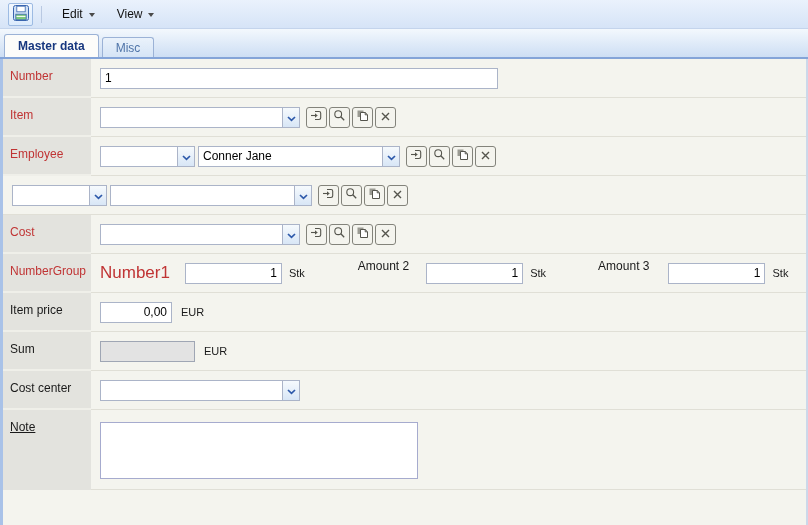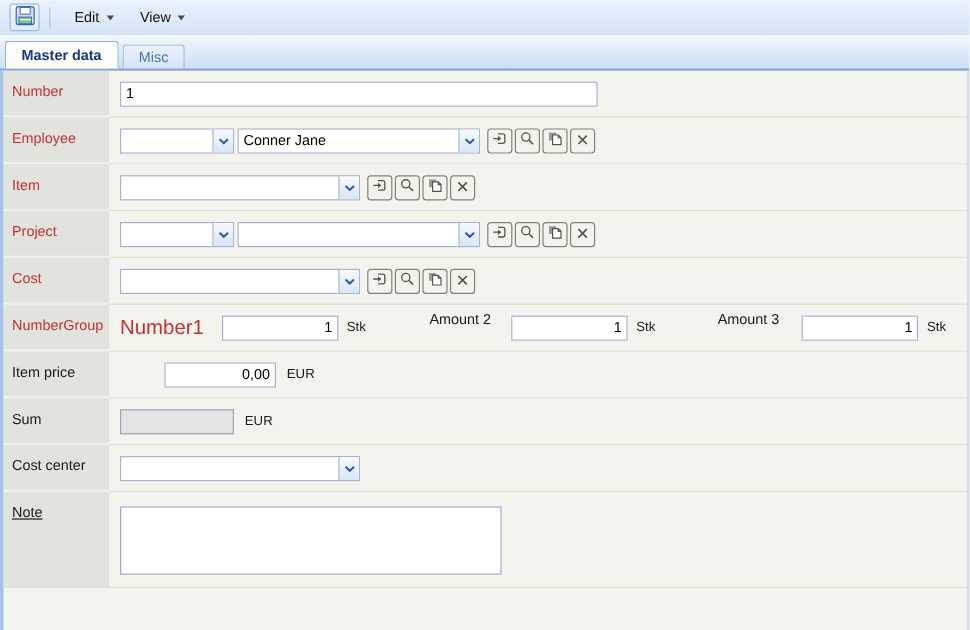--- a/index.html
+++ b/index.html
@@ -96,34 +96,24 @@
   <div class="content">
 
     <div class="row">
       <div class="label-cell req">Number</div>
       <div class="field-cell">
         <input class="txt" style="width: 398px;" value="1">
       </div>
     </div>
 
     <div class="row">
-      <div class="label-cell req">Employee</div>
-      <div class="field-cell">
-        <div class="combo" style="width:95px">
-          <input class="cfield" value="" style="">
-          <div class="cbtn">
-            <span>
-              <svg width="9" height="6" viewBox="0 0 9 6">
-                  <path d="M1 1 L4.5 4.3 L8 1" fill="none" stroke="#2d59aa" stroke-width="1.7"></path>
-                </svg>
-            </span>
-          </div>
-        </div>
-        <div class="combo" style="width:202px; margin-left:3px">
-          <input class="cfield" value="Conner Jane" style="">
+      <div class="label-cell req">Item</div>
+      <div class="field-cell">
+        <div class="combo" style="width:200px">
+          <input class="cfield" value="" style="">
           <div class="cbtn">
             <span>
               <svg width="9" height="6" viewBox="0 0 9 6">
                   <path d="M1 1 L4.5 4.3 L8 1" fill="none" stroke="#2d59aa" stroke-width="1.7"></path>
                 </svg>
             </span>
           </div>
         </div>
         <div class="ibtn-group">
           <button class="ibtn">
@@ -157,24 +147,34 @@
               <svg width="11" height="11" viewBox="0 0 11 11">
                   <path d="M2 2 L9 9 M9 2 L2 9" stroke="#55554d" stroke-width="1.4"></path>
                 </svg>
             </span>
           </button>
         </div>
       </div>
     </div>
 
     <div class="row">
-      <div class="label-cell req">Item</div>
-      <div class="field-cell">
-        <div class="combo" style="width:200px">
-          <input class="cfield" value="" style="">
+      <div class="label-cell req">Employee</div>
+      <div class="field-cell">
+        <div class="combo" style="width:95px">
+          <input class="cfield" value="" style="">
+          <div class="cbtn">
+            <span>
+              <svg width="9" height="6" viewBox="0 0 9 6">
+                  <path d="M1 1 L4.5 4.3 L8 1" fill="none" stroke="#2d59aa" stroke-width="1.7"></path>
+                </svg>
+            </span>
+          </div>
+        </div>
+        <div class="combo" style="width:202px; margin-left:3px">
+          <input class="cfield" value="Conner Jane" style="">
           <div class="cbtn">
             <span>
               <svg width="9" height="6" viewBox="0 0 9 6">
                   <path d="M1 1 L4.5 4.3 L8 1" fill="none" stroke="#2d59aa" stroke-width="1.7"></path>
                 </svg>
             </span>
           </div>
         </div>
         <div class="ibtn-group">
           <button class="ibtn">
@@ -208,21 +208,20 @@
               <svg width="11" height="11" viewBox="0 0 11 11">
                   <path d="M2 2 L9 9 M9 2 L2 9" stroke="#55554d" stroke-width="1.4"></path>
                 </svg>
             </span>
           </button>
         </div>
       </div>
     </div>
 
     <div class="row">
-      <div class="label-cell req">Project</div>
       <div class="field-cell">
         <div class="combo" style="width:95px">
           <input class="cfield" value="" style="">
           <div class="cbtn">
             <span>
               <svg width="9" height="6" viewBox="0 0 9 6">
                   <path d="M1 1 L4.5 4.3 L8 1" fill="none" stroke="#2d59aa" stroke-width="1.7"></path>
                 </svg>
             </span>
           </div>
@@ -338,21 +337,21 @@
         <span class="unit" style="margin-right:52px">Stk</span>
         <span class="lbl" style="font-size:12px; margin-right:19px; align-self:flex-start; margin-top:5px">Amount 3</span>
         <input class="txt num" style="width: 97px; margin-right: 7px;" value="1">
         <span class="unit">Stk</span>
       </div>
     </div>
 
     <div class="row">
       <div class="label-cell lbl">Item price</div>
       <div class="field-cell">
-        <input class="txt num" style="width: 93px; margin-left: 37px;" value="0,00">
+        <input class="txt num" style="width: 72px;" value="0,00">
         <span class="unit" style="margin-left:9px">EUR</span>
       </div>
     </div>
 
     <div class="row">
       <div class="label-cell lbl">Sum</div>
       <div class="field-cell">
         <input class="txt num" style="width: 95px;" disabled="" value="">
         <span class="unit" style="margin-left:9px">EUR</span>
       </div>

